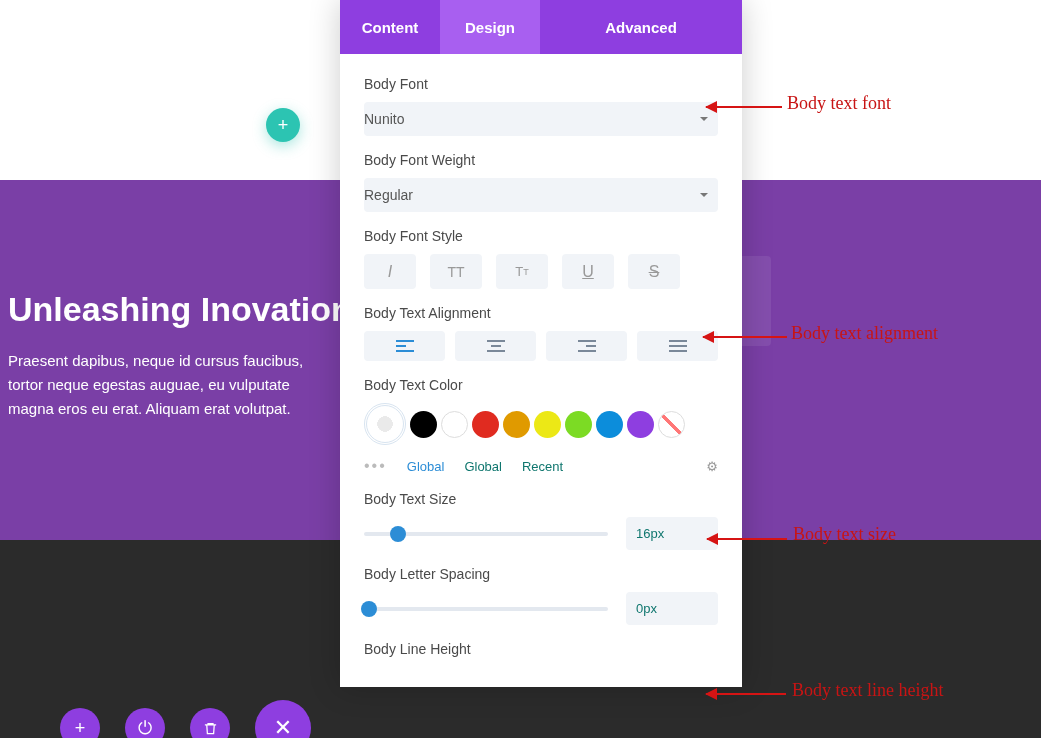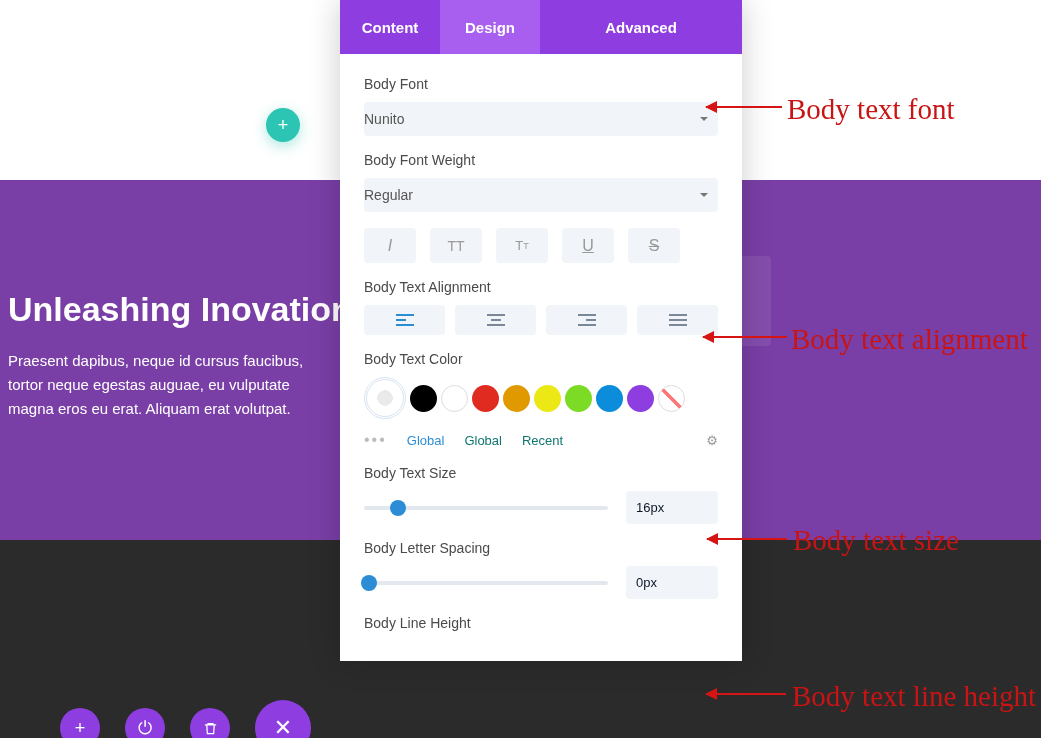--- a/index.html
+++ b/index.html
@@ -34,22 +34,22 @@
 .sw.sel{width:42px;height:42px;border:3px double #d8e4f0;background:radial-gradient(circle,#eaeaea 30%,#fff 31%)}
 .sw.trans{background:linear-gradient(45deg,#fff 45%,#f77 46%,#f77 54%,#fff 55%),#fff;border:1px solid #ddd}
 .color-tabs{display:flex;align-items:center;gap:20px;margin-top:12px;font-size:13px}
 .dots{color:#bbb;letter-spacing:2px;font-size:16px}
 .ct{color:#0f766e;cursor:pointer}
 .ct.active{color:#2c8dd6}
 .gear{margin-left:auto;color:#999;cursor:pointer}
 .slider-row{display:flex;align-items:center;gap:18px}
 .track{flex:1;height:4px;background:#e3e8ef;border-radius:2px;position:relative}
 .thumb{position:absolute;top:50%;transform:translate(-50%,-50%);width:16px;height:16px;border-radius:50%;background:#2c8dd6}
-.valbox{width:92px;height:33px;background:#f1f4f8;border-radius:4px;display:flex;align-items:center;padding:8px 10px;font-size:13px;color:#0f172a}
-.annot{position:absolute;font-family:Georgia,serif;font-size:29px;color:#c81414;z-index:10}
+.valbox{width:92px;height:33px;background:#f1f4f8;border-radius:4px;display:flex;align-items:center;padding:8px 10px;font-size:13px;color:#0f766e}
+.annot{position:absolute;font-family:Georgia,serif;font-size:18px;color:#c81414;z-index:10}
 .arrow{position:absolute;height:2px;background:#d61414;z-index:9}
 .arrow::before{content:'';position:absolute;left:-1px;top:50%;transform:translateY(-50%);border-right:12px solid #d61414;border-top:6px solid transparent;border-bottom:6px solid transparent}
 .hero-box{position:absolute;right:270px;top:256px;width:45px;height:90px;background:rgba(255,255,255,.08);border-radius:4px}
 </style>
 </head>
 <body>
 
 <div class="hero-white"></div>
 <div class="hero-purple">
   <h1>Unleashing Inovation</h1>
@@ -83,20 +83,21 @@
       <div class="flabel">Body Font</div>
       <div class="select">Nunito</div>
     </div>
 
     <div class="field">
       <div class="flabel">Body Font Weight</div>
       <div class="select">Regular</div>
     </div>
 
     <div class="field">
+      <div class="flabel">Body Font Style</div>
       <div class="style-row">
         <div class="style-btn">
             <i>I</i>
           </div>
         <div class="style-btn" style="font-size:14px">TT</div>
         <div class="style-btn" style="font-size:13px">T<span style="font-size:9px">T</span></div>
         <div class="style-btn">
             <u>U</u>
           </div>
         <div class="style-btn">

